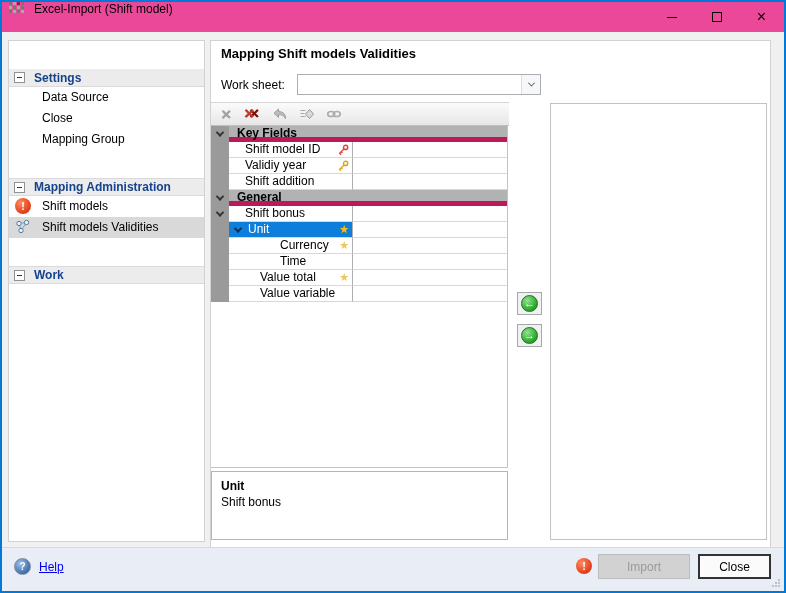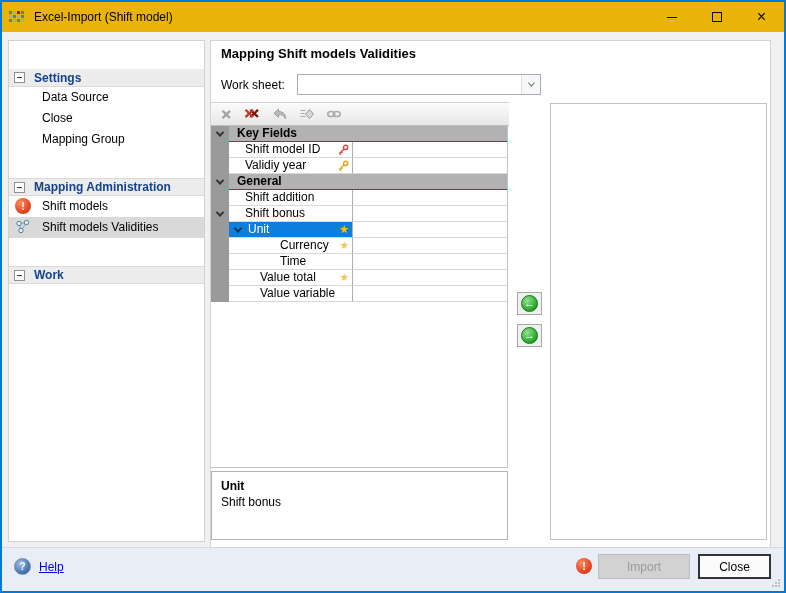--- a/index.html
+++ b/index.html
@@ -1,20 +1,20 @@
 <!DOCTYPE html>
 <html><head>
 <meta charset="utf-8">
 <style>
   * { margin:0; padding:0; box-sizing:border-box; }
   html,body { width:786px; height:593px; font-family:"Liberation Sans",sans-serif; font-size:12px; background:#fff; }
   .window { position:relative; width:786px; height:593px; border:2px solid #0079d8; background:#f0f0f0; overflow:hidden; }
 
   
-  .titlebar { position:absolute; left:0; top:0; right:0; height:30px; background:#eab308; display:flex; align-items:center; }
+  .titlebar { position:absolute; left:0; top:0; right:0; height:30px; background:#ec4899; display:flex; }
   .app-icon { width:17px; height:13px; margin-left:7px; display:grid; grid-template-columns:repeat(4,3px); grid-template-rows:repeat(3,3px); gap:1px; }
   .app-icon i { display:block; }
   .app-icon i:nth-child(1){background:#767676}.app-icon i:nth-child(2){background:#a9a9a9}
   .app-icon i:nth-child(3){background:#a61926}.app-icon i:nth-child(4){background:#767676}
   .app-icon i:nth-child(5){background:#a9a9a9}.app-icon i:nth-child(6){background:#767676}
   .app-icon i:nth-child(7){background:#a9a9a9}.app-icon i:nth-child(8){background:#767676}
   .app-icon i:nth-child(9){background:#767676}.app-icon i:nth-child(10){background:#a9a9a9}
   .app-icon i:nth-child(11){background:#767676}.app-icon i:nth-child(12){background:#a9a9a9}
   .win-title { margin-left:8px; color:#000; }
   .ctl-group { margin-left:auto; display:flex; height:30px; }
@@ -51,21 +51,21 @@
   .tbtn { width:18px; height:18px; display:flex; align-items:center; justify-content:center; position:relative; }
   .x-gray { color:#a3a3a3; font-weight:bold; font-size:17px; line-height:1; text-shadow:0.5px 0 #a3a3a3; }
   .xx span { position:absolute; font-weight:bold; font-size:17px; line-height:18px; text-shadow:0.5px 0 currentColor; }
   .xx .xback { left:5px; top:0; color:#7e130e; }
   .xx .xfront { left:0; top:0; color:#c0392b; }
 
   
   .tree { position:absolute; left:0; top:85px; width:297px; height:342px; border-right:1px solid #c3c3c3; border-bottom:1px solid #c3c3c3; background:#fff; }
   .trow { display:flex; height:16px; }
   .gut { width:18px; background:#9a9a9a; flex:none; display:flex; align-items:center; justify-content:center; }
-  .gcell { flex:1; background:#b2b2b2; border-bottom:1px solid #be185d; font-weight:bold; padding-left:8px; line-height:15px; }
+  .gcell { flex:1; background:#b2b2b2; border-bottom:5px solid #be185d; font-weight:bold; padding-left:8px; line-height:15px; }
   .lcell { width:124px; flex:none; position:relative; border-right:1px solid #aeaeae; border-bottom:1px solid #d8d8d8; line-height:15px; padding-left:16px; display:flex; align-items:center; }
   .vcell { flex:1; border-bottom:1px solid #d8d8d8; background:#fff; }
   .lcell.ind1 { padding-left:31px; }
   .lcell.ind2 { padding-left:51px; }
   .lcell.sel { background:#0d7edb; color:#fff; padding-left:6px; }
   .lcell .chev { margin-right:7px; flex:none; }
   .lcell.sel .chev { border-color:#10304d; }
   .star { position:absolute; right:3px; top:1px; font-size:11px; line-height:13px; }
   .star.solid { color:#f6bd16; text-shadow:0 0 1px #b98a00; }
   .star.outline { color:#ecc95d; }
@@ -231,31 +231,31 @@
         <div class="lcell">
             <span>Validiy year</span>
           <svg class="keyico" width="12" height="12" viewBox="0 0 12 12">
               <circle cx="8.6" cy="3.4" r="2.1" fill="none" stroke="#d9a515" stroke-width="1.4"></circle>
               <path d="M7 5 L2.2 9.8 M2.6 9.4 L4 10.8 M4.2 7.8 L5.4 9" stroke="#d9a515" stroke-width="1.3" fill="none"></path>
             </svg>
         </div>
         <div class="vcell"></div>
       </div>
       <div class="trow">
+        <div class="gut"></div>
+        <div class="lcell">
+            <span>Shift addition</span>
+          </div>
+        <div class="vcell"></div>
+      </div>
+      <div class="trow">
         <div class="gut">
             <span class="chev"></span>
           </div>
         <div class="gcell">General</div>
-      </div>
-      <div class="trow">
-        <div class="gut"></div>
-        <div class="lcell">
-            <span>Shift addition</span>
-          </div>
-        <div class="vcell"></div>
       </div>
       <div class="trow">
         <div class="gut">
             <span class="chev"></span>
           </div>
         <div class="lcell">
             <span>Shift bonus</span>
           </div>
         <div class="vcell"></div>
       </div>

